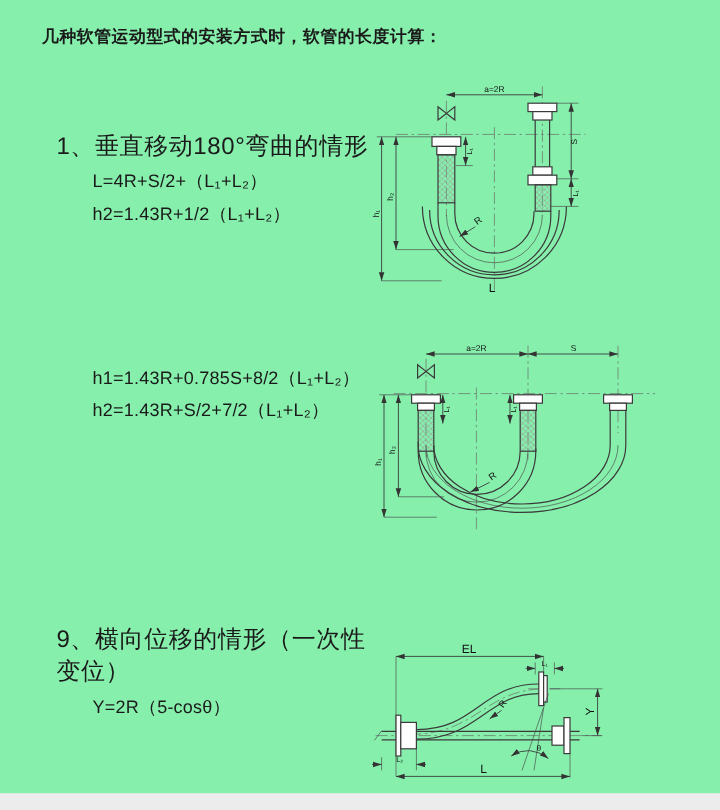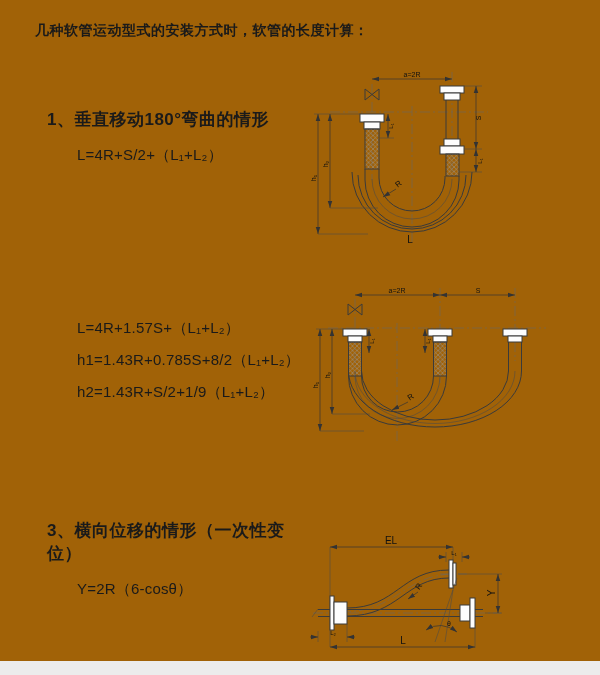--- a/index.html
+++ b/index.html
@@ -1,21 +1,21 @@
 <!DOCTYPE html>
 <html><head>
 <meta charset="utf-8">
 <style>
   html,body{margin:0;padding:0;background:#fff;}
-  .page{position:relative;width:600px;height:675px;background:#a16207;
+  .page{position:relative;width:600px;height:675px;background:#86efac;
         font-family:"Liberation Sans",sans-serif;color:#1a1a1a;overflow:hidden;}
   .page-title{position:absolute;left:35px;top:22px;font-size:14px;font-weight:bold;letter-spacing:.5px;}
   .sec{position:absolute;width:270px;}
-  .sec-heading{font-size:17px;font-weight:bold;margin:0 0 9px 0;letter-spacing:.5px;}
-  .formula{font-size:15px;line-height:16px;margin:16px 0 11px 0;padding-left:30px;letter-spacing:.2px;}
+  .sec-heading{font-size:20px;font-weight:normal;margin:0 0 9px 0;letter-spacing:.5px;}
+  .formula{font-size:15px;line-height:16px;margin:4px 0 11px 0;padding-left:30px;letter-spacing:.2px;}
   .sec1{left:47px;top:108px;}
   .sec2{left:47px;top:304px;}
   .sec3{left:47px;top:519px;}
   .diagram{position:absolute;}
   .d1{left:310px;top:68px;}
   .d2{left:312px;top:283px;}
   .d3{left:305px;top:532px;}
   svg{display:block;}
   svg .ln{stroke:#3a3a3a;stroke-width:1;fill:none;}
   svg .thin{stroke:#4a4a4a;stroke-width:.55;fill:none;}
@@ -33,20 +33,21 @@
 </head>
 <body>
 
 <div class="page">
 
   <div class="page-title">几种软管运动型式的安装方式时，软管的长度计算：</div>
 
   <div class="sec sec1">
     <div class="sec-heading">1、垂直移动180°弯曲的情形</div>
     <div class="formula">L=4R+S/2+（L₁+L₂）</div>
+    <div class="formula">h2=1.43R+1/2（L₁+L₂）</div>
   </div>
 
   <div class="diagram d1">
   <svg width="235" height="182" viewBox="0 0 235 182">
     <defs>
       <marker id="ar1" markerWidth="8" markerHeight="6" refX="7.2" refY="3" orient="auto-start-reverse" markerUnits="userSpaceOnUse">
         <path d="M0,0.7 L7.2,3 L0,5.3 Z" fill="#333"></path>
       </marker>
       <pattern id="ht1" width="4.5" height="4.5" patternUnits="userSpaceOnUse">
         <path d="M0,4.5 L4.5,0 M0,0 L4.5,4.5" stroke="#9a9a9a" stroke-width="0.5"></path>
@@ -126,23 +127,22 @@
     <g>
       <text class="med" transform="rotate(-38 90 118)" x="90" y="118" text-anchor="middle">R</text>
       <line class="dim" x1="86" y1="121" x2="73" y2="129" marker-end="url(#ar1)"></line>
     </g>
 
     <text class="big" x="100" y="175" text-anchor="middle">L</text>
   </svg>
   </div>
 
   <div class="sec sec2">
-    <div class="formula">L=4R+1.57S+（L₁+L₂）</div>
     <div class="formula">h1=1.43R+0.785S+8/2（L₁+L₂）</div>
-    <div class="formula">h2=1.43R+S/2+1/9（L₁+L₂）</div>
+    <div class="formula">h2=1.43R+S/2+7/2（L₁+L₂）</div>
   </div>
 
   <div class="diagram d2">
   <svg width="250" height="168" viewBox="0 0 250 168">
     <defs>
       <marker id="ar2" markerWidth="8" markerHeight="6" refX="7.2" refY="3" orient="auto-start-reverse" markerUnits="userSpaceOnUse">
         <path d="M0,0.7 L7.2,3 L0,5.3 Z" fill="#333"></path>
       </marker>
       <pattern id="ht2" width="4.5" height="4.5" patternUnits="userSpaceOnUse">
         <path d="M0,4.5 L4.5,0 M0,0 L4.5,4.5" stroke="#9a9a9a" stroke-width="0.5"></path>
@@ -218,22 +218,22 @@
     </g>
 
     <g>
       <text class="med" transform="rotate(-35 100 116)" x="100" y="116" text-anchor="middle">R</text>
       <line class="dim" x1="96" y1="119" x2="80" y2="127" marker-end="url(#ar2)"></line>
     </g>
   </svg>
   </div>
 
   <div class="sec sec3">
-    <div class="sec-heading">3、横向位移的情形（一次性变位）</div>
-    <div class="formula">Y=2R（6-cosθ）</div>
+    <div class="sec-heading">9、横向位移的情形（一次性变位）</div>
+    <div class="formula">Y=2R（5-cosθ）</div>
   </div>
 
   <div class="diagram d3">
   <svg width="212" height="138" viewBox="0 0 212 138">
     <defs>
       <marker id="ar3" markerWidth="8" markerHeight="6" refX="7.2" refY="3" orient="auto-start-reverse" markerUnits="userSpaceOnUse">
         <path d="M0,0.7 L7.2,3 L0,5.3 Z" fill="#333"></path>
       </marker>
     </defs>
 

